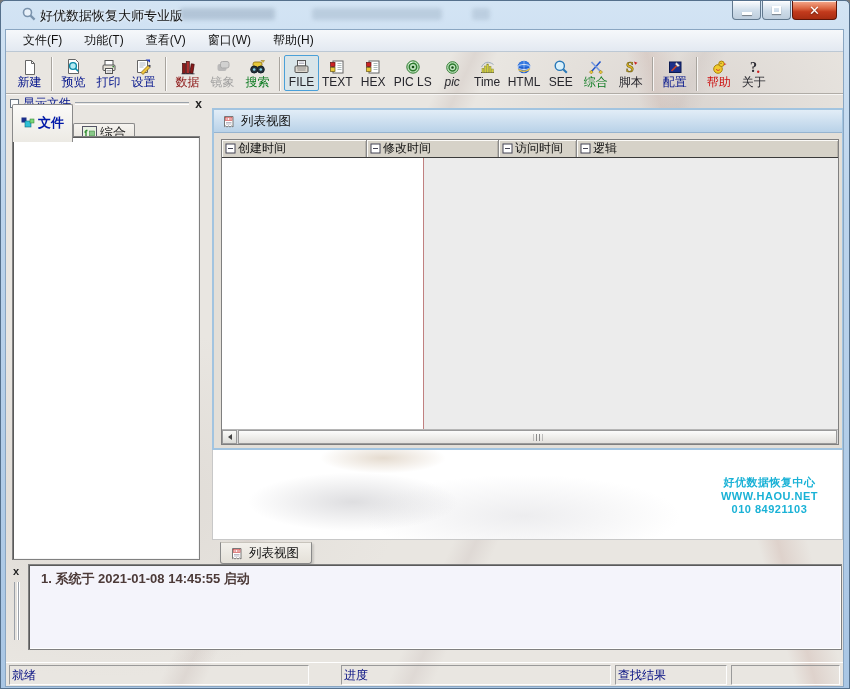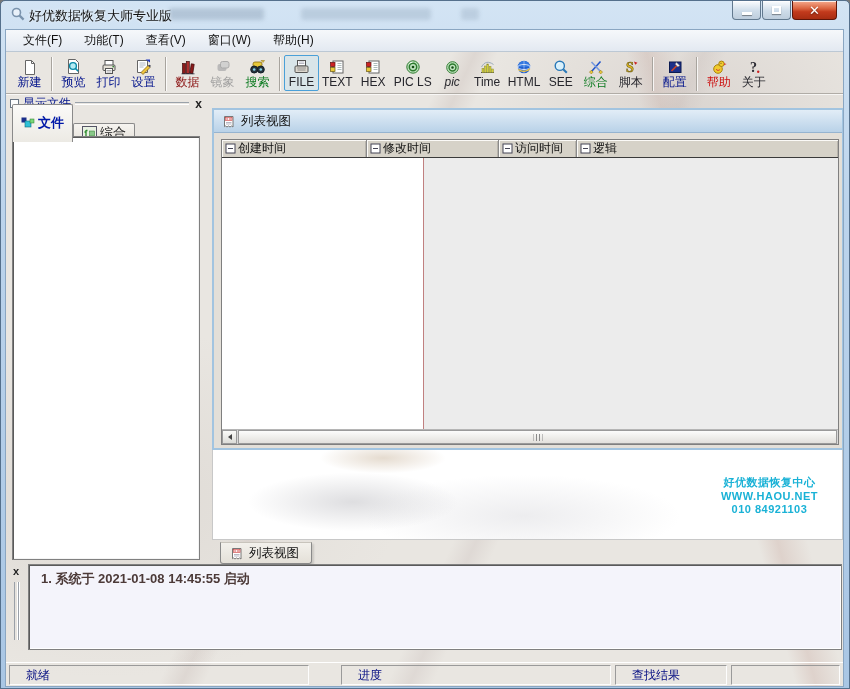--- a/index.html
+++ b/index.html
@@ -4,21 +4,21 @@
 <style>
   html,body{margin:0;padding:0;background:#777;}
   *{box-sizing:border-box;}
   .window{
     position:relative;width:850px;height:689px;overflow:hidden;
     font-family:"Liberation Sans","DejaVu Sans",sans-serif;
     background:linear-gradient(180deg,#d3e4f4 0%,#bcd4ec 30%,#a9c6e4 100%);
     border:1px solid #55708c;border-radius:5px 5px 0 0;
   }
   
-  .titlebar{position:absolute;left:0;top:0;right:0;height:34px;}
+  .titlebar{position:absolute;left:11px;top:0;right:0;height:34px;}
   .title-icon{position:absolute;left:9px;top:5px;}
   .title-text{position:absolute;left:28px;top:6px;font-size:13px;color:#111;text-shadow:0 0 3px rgba(255,255,255,.9);}
   .blur-blob{position:absolute;top:7px;height:12px;border-radius:3px;background:rgba(130,150,170,.38);filter:blur(2px);}
   .blob1{left:168px;width:95px;}
   .blob2{left:300px;width:130px;opacity:.75;}
   .blob3{left:460px;width:18px;opacity:.7;}
   .win-controls{position:absolute;top:0;right:12px;display:flex;}
   .wbtn{height:19px;border:1px solid #62798f;border-top:none;border-radius:0 0 4px 4px;
         display:flex;align-items:center;justify-content:center;cursor:default;
         background:linear-gradient(180deg,rgba(255,255,255,.9),rgba(205,218,230,.75) 55%,rgba(185,200,215,.8));
@@ -115,21 +115,21 @@
   .log-grip{position:absolute;left:4px;top:16px;bottom:10px;width:5px;border-left:1px solid #9aa0a8;border-right:1px solid #9aa0a8;
     box-shadow:1px 0 0 #fff,-1px 0 0 #fff inset;}
   .log-box{position:absolute;left:18px;right:1px;top:0;bottom:4px;background:#f4f4fb;
     border:1px solid #808080;box-shadow:inset 1px 1px 0 #5a5a5a, inset -1px -1px 0 #fff;
     padding:5px 8px 0 12px;overflow:hidden;}
   .log-entry{font-size:13px;font-weight:bold;color:#4c3a38;}
   
   .statusbar{position:absolute;left:0;right:0;top:632px;height:26px;display:flex;gap:4px;
     padding:2px 3px 3px;border-top:1px solid #fff;}
   .sb-sec{border:1px solid;border-color:#9a9a9a #fdfdfd #fdfdfd #9a9a9a;
-    font-size:12px;color:#000a80;display:flex;align-items:center;padding-left:16px;white-space:nowrap;}
+    font-size:12px;color:#000a80;display:flex;align-items:center;padding-left:2px;white-space:nowrap;}
   .sec1{width:300px;}
   .sec2{width:270px;margin-left:28px;}
   .sec3{width:112px;}
   .sec4{flex:1;}
   svg{display:block;}
 </style>
 </head>
 <body>
 
 <div class="window">

